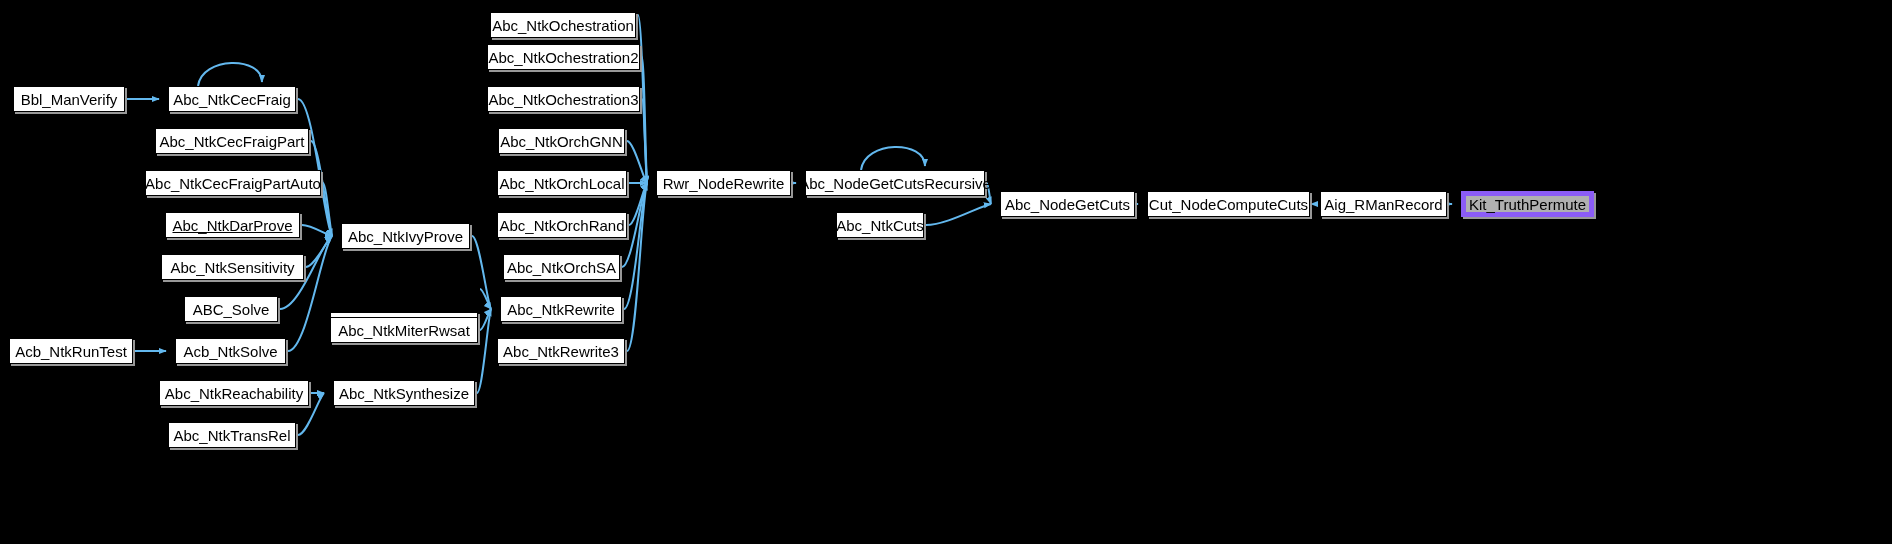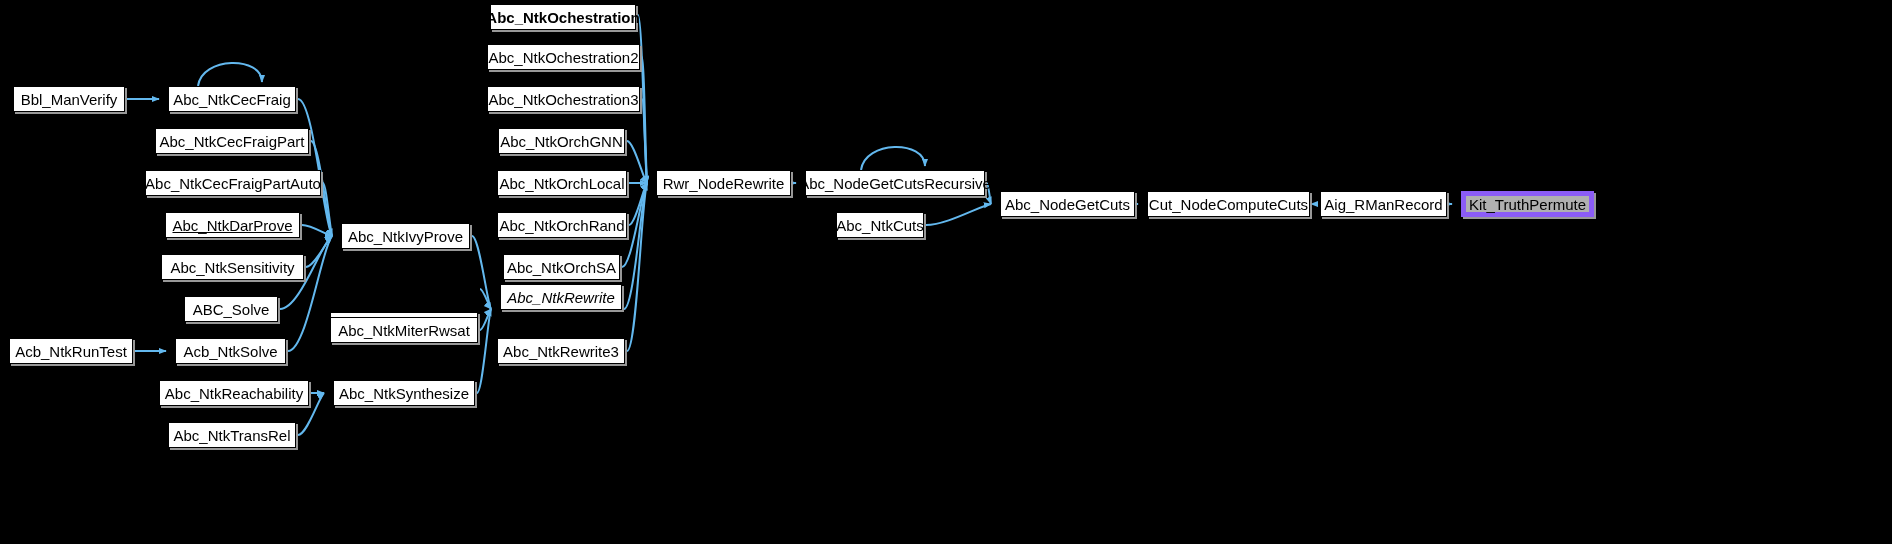--- a/index.html
+++ b/index.html
@@ -86,28 +86,28 @@
       <div class="node" style="left: 161px; top: 254px; width: 143px;">Abc_NtkSensitivity</div>
       <div class="node" style="left: 184px; top: 296px; width: 94px;">ABC_Solve</div>
       <div class="node" style="left: 9px; top: 338px; width: 124px;">Acb_NtkRunTest</div>
       <div class="node" style="left: 175px; top: 338px; width: 111px;">Acb_NtkSolve</div>
       <div class="node" style="left: 159px; top: 380px; width: 150px;">Abc_NtkReachability</div>
       <div class="node" style="left: 168px; top: 422px; width: 128px;">Abc_NtkTransRel</div>
       <div class="node" style="left: 341px; top: 223px; width: 129px;">Abc_NtkIvyProve</div>
       <div class="node" style="left: 330px; top: 288px; width: 148px; margin-top: 24px;">Abc_NtkMiterProve</div>
       <div class="node" style="left: 330px; top: 317px; width: 148px;">Abc_NtkMiterRwsat</div>
       <div class="node" style="left: 333px; top: 380px; width: 142px;">Abc_NtkSynthesize</div>
-      <div class="node" style="left: 490px; top: 4px; width: 146px; font-weight: bold;">Abc_NtkOchestration</div>
+      <div class="node" style="left: 490px; top: 12px; width: 146px;">Abc_NtkOchestration</div>
       <div class="node" style="left: 487px; top: 44px; width: 153px;">Abc_NtkOchestration2</div>
       <div class="node" style="left: 487px; top: 86px; width: 153px;">Abc_NtkOchestration3</div>
       <div class="node" style="left: 498px; top: 128px; width: 127px;">Abc_NtkOrchGNN</div>
       <div class="node" style="left: 497px; top: 170px; width: 130px;">Abc_NtkOrchLocal</div>
       <div class="node" style="left: 497px; top: 212px; width: 130px;">Abc_NtkOrchRand</div>
       <div class="node" style="left: 503px; top: 254px; width: 117px;">Abc_NtkOrchSA</div>
-      <div class="node" style="left: 500px; top: 284px; width: 122px; font-style: italic;">Abc_NtkRewrite</div>
+      <div class="node" style="left: 500px; top: 296px; width: 122px;">Abc_NtkRewrite</div>
       <div class="node" style="left: 497px; top: 338px; width: 128px;">Abc_NtkRewrite3</div>
       <div class="node" style="left: 656px; top: 170px; width: 135px;">Rwr_NodeRewrite</div>
       <div class="node" style="left: 805px; top: 170px; width: 180px;">Abc_NodeGetCutsRecursive</div>
       <div class="node" style="left: 836px; top: 212px; width: 88px;">Abc_NtkCuts</div>
       <div class="node" style="left: 1000px; top: 191px; width: 135px;">Abc_NodeGetCuts</div>
       <div class="node" style="left: 1147px; top: 191px; width: 163px;">Cut_NodeComputeCuts</div>
       <div class="node" style="left: 1320px; top: 191px; width: 127px;">Aig_RManRecord</div>
       <div class="node current" style="left: 1461px; top: 191px; width: 133px;">Kit_TruthPermute</div>
     </div>
 </div>

